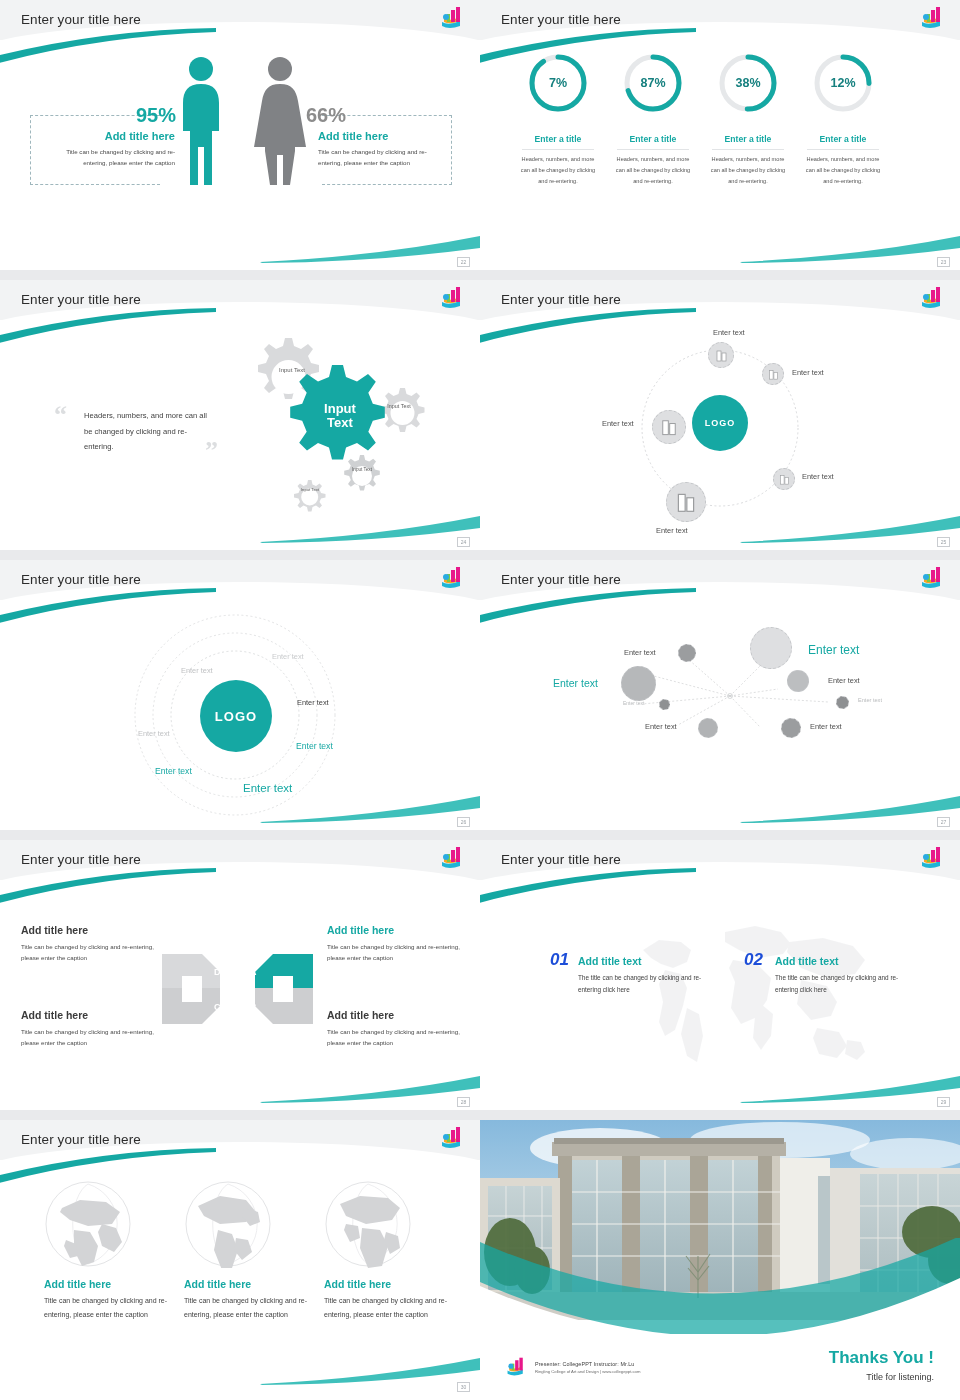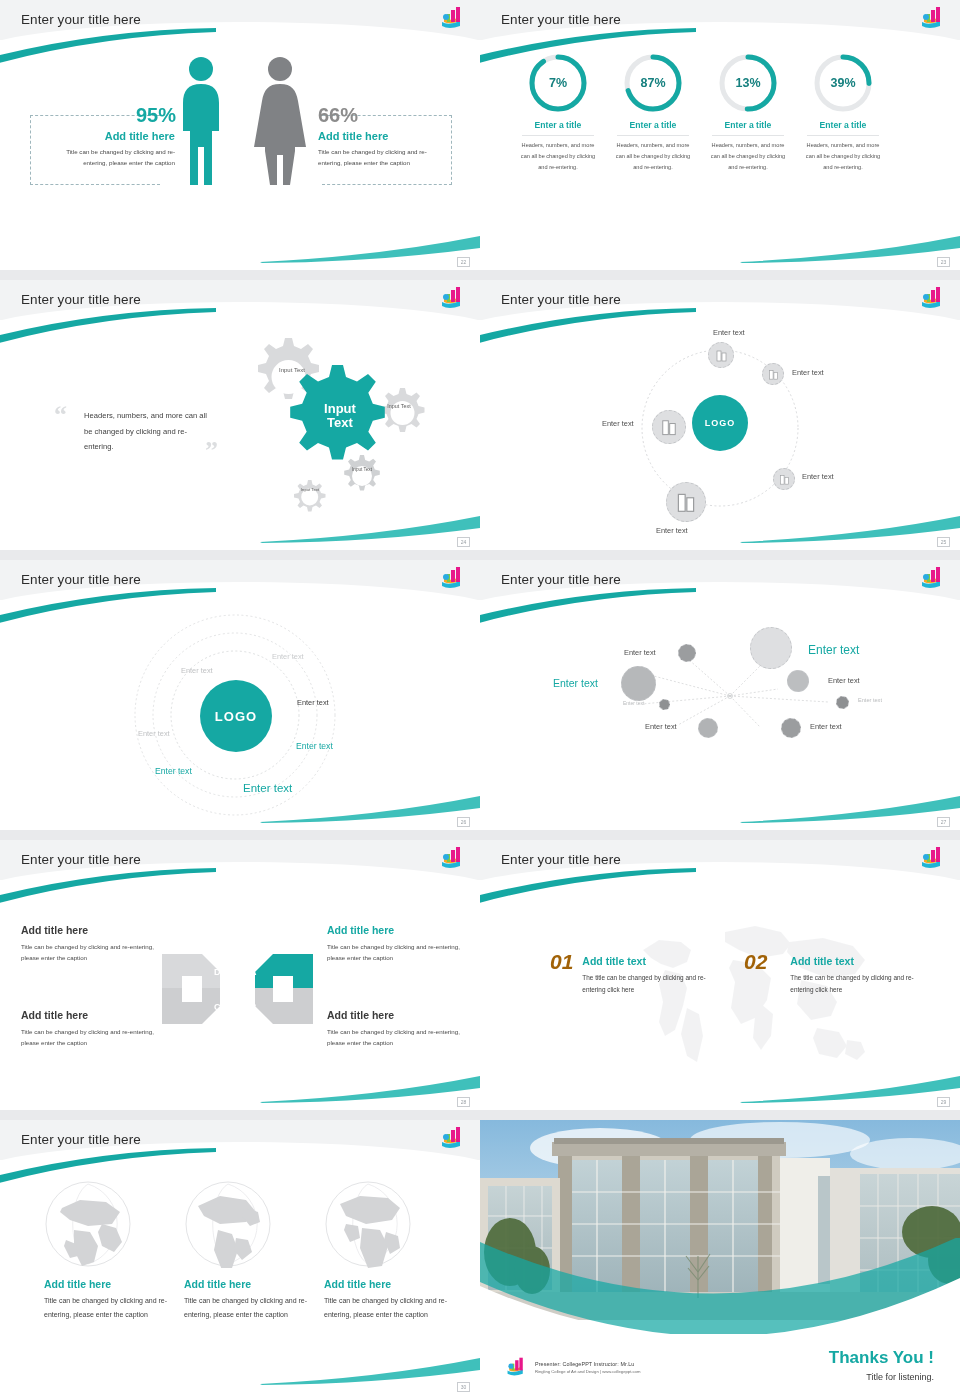--- a/index.html
+++ b/index.html
@@ -58,21 +58,21 @@
   .s1-brk { position:absolute; border:1px dashed #9fb7bd; border-right:none; }
 
   
   .donut-col { position:absolute; top:12px; width:96px; text-align:center; }
   .donut-wrap { position:relative; width:62px; height:62px; margin:0 auto; }
   .donut-val {
     position:absolute; left:0; top:0; width:62px; height:62px;
     display:flex; align-items:center; justify-content:center;
     font-size:12.5px; font-weight:bold; color:#16807f;
   }
-  .donut-title { font-size:8.6px; font-weight:bold; color:#15a8a3; margin-top:6px; }
+  .donut-title { font-size:8.6px; font-weight:bold; color:#15a8a3; margin-top:20px; }
   .donut-rule { width:72px; height:1px; background:#e2e4e6; margin:5px auto 0; }
   .donut-desc { font-size:5.6px; color:#555; line-height:2.0; margin-top:4px; padding:0 10px; }
 
   
   .quote-mark { position:absolute; font-size:26px; color:#dcdee0; font-family:"Liberation Serif",serif; font-weight:bold; line-height:1; }
   .gear-txt { position:absolute; text-align:center; line-height:1.15; }
 
   
   .lbl { position:absolute; font-size:7.4px; color:#4d4d4d; }
   .lbl-t { position:absolute; font-size:7.4px; color:#15a8a3; }
@@ -88,21 +88,21 @@
     border:1px dashed #c3c5c8;
     display:flex; align-items:center; justify-content:center;
   }
 
   
   .s7-h { font-size:10.5px; font-weight:bold; }
   .s7-p { font-size:6.2px; color:#4a4a4a; line-height:1.85; margin-top:5px; }
   .s7-letter { position:absolute; color:#fff; font-size:9px; font-weight:bold; }
 
   
-  .s8-num { font-size:21px; font-weight:bold; font-style:italic; color:#a16207; }
+  .s8-num { font-size:17px; font-weight:bold; font-style:italic; color:#1d4ed8; }
   .s8-h { font-size:10.5px; font-weight:bold; color:#15a8a3; }
   .s8-p { font-size:6.4px; color:#3f3f3f; line-height:1.9; margin-top:5px; }
 
   
   .g-col { position:absolute; top:20px; width:150px; }
   .g-h { font-size:10.5px; font-weight:bold; color:#15a8a3; margin-top:6px; }
   .g-p { font-size:7px; color:#3f3f3f; line-height:1.95; margin-top:4px; }
 
   
   .photo { position:absolute; left:0; top:0; width:480px; height:200px; overflow:hidden; }
@@ -151,21 +151,21 @@
         <div class="s1-brk" style="left:30px;top:75px;width:130px;height:70px;border-right:none;"></div>
         <div style="position:absolute;left:118px;top:64px;width:58px;text-align:right;">
           <div class="s1-num teal">95%</div>
         </div>
         <div style="position:absolute;left:45px;top:86px;width:130px;text-align:right;">
           <div class="s1-sub teal">Add title here</div>
           <div class="s1-desc">Title can be changed by clicking and re-entering, please enter the caption</div>
         </div>
 
         <div class="s1-brk" style="left:322px;top:75px;width:130px;height:70px;border-left:none;border-right:1px dashed #9fb7bd;"></div>
-        <div style="position:absolute;left:318px;top:64px;width:60px;">
+        <div style="position:absolute;left:306px;top:64px;width:60px;">
           <div class="s1-num gray">66%</div>
         </div>
         <div style="position:absolute;left:318px;top:86px;width:130px;">
           <div class="s1-sub teal">Add title here</div>
           <div class="s1-desc">Title can be changed by clicking and re-entering, please enter the caption</div>
         </div>
       </div>
       <div class="pagenum">22</div>
     </div>
   </div>
@@ -216,34 +216,34 @@
           <div class="donut-rule"></div>
           <div class="donut-desc">Headers, numbers, and more can all be changed by clicking and re-entering.</div>
         </div>
 
         <div class="donut-col" style="left:220px;">
           <div class="donut-wrap">
             <svg viewBox="0 0 62 62" width="62" height="62">
               <circle cx="31" cy="31" r="26" fill="none" stroke="#e6e8ea" stroke-width="5"></circle>
               <circle cx="31" cy="31" r="26" fill="none" stroke="#15a8a3" stroke-width="5" stroke-dasharray="82 163" stroke-linecap="round" transform="rotate(-90 31 31)"></circle>
             </svg>
-            <div class="donut-val">13%</div>
+            <div class="donut-val">38%</div>
           </div>
           <div class="donut-title">Enter a title</div>
           <div class="donut-rule"></div>
           <div class="donut-desc">Headers, numbers, and more can all be changed by clicking and re-entering.</div>
         </div>
 
         <div class="donut-col" style="left:315px;">
           <div class="donut-wrap">
             <svg viewBox="0 0 62 62" width="62" height="62">
               <circle cx="31" cy="31" r="26" fill="none" stroke="#e6e8ea" stroke-width="5"></circle>
               <circle cx="31" cy="31" r="26" fill="none" stroke="#15a8a3" stroke-width="5" stroke-dasharray="41 163" stroke-linecap="round" transform="rotate(-90 31 31)"></circle>
             </svg>
-            <div class="donut-val">39%</div>
+            <div class="donut-val">12%</div>
           </div>
           <div class="donut-title">Enter a title</div>
           <div class="donut-rule"></div>
           <div class="donut-desc">Headers, numbers, and more can all be changed by clicking and re-entering.</div>
         </div>
       </div>
       <div class="pagenum">23</div>
     </div>
   </div>
 
@@ -570,21 +570,21 @@
           <div style="display:flex;align-items:flex-start;gap:9px;">
             <div class="s8-num">01</div>
             <div style="width:132px;padding-top:5px;">
               <div class="s8-h">Add title text</div>
               <div class="s8-p">The title can be changed by clicking and re-entering click here</div>
             </div>
           </div>
         </div>
 
         <div style="position:absolute;left:264px;top:70px;">
-          <div style="display:flex;align-items:flex-start;gap:23px;">
+          <div style="display:flex;align-items:flex-start;gap:12px;">
             <div class="s8-num">02</div>
             <div style="width:132px;padding-top:5px;">
               <div class="s8-h">Add title text</div>
               <div class="s8-p">The title can be changed by clicking and re-entering click here</div>
             </div>
           </div>
         </div>
       </div>
       <div class="pagenum">29</div>
     </div>

